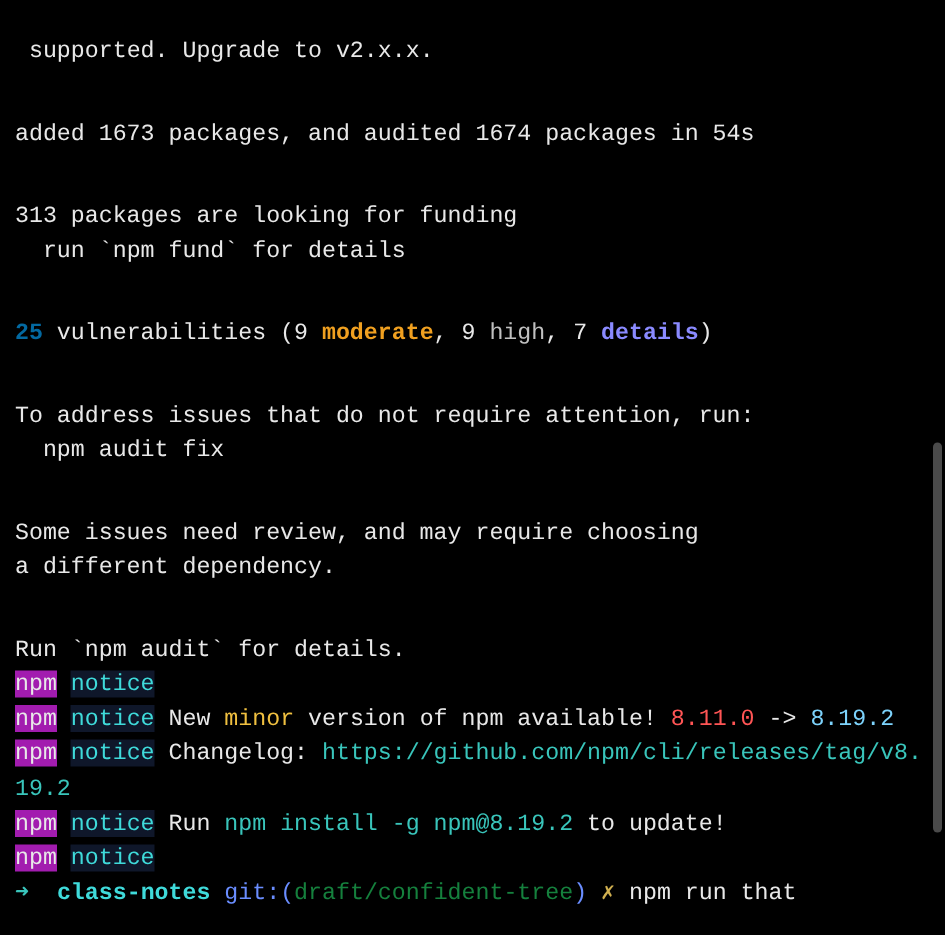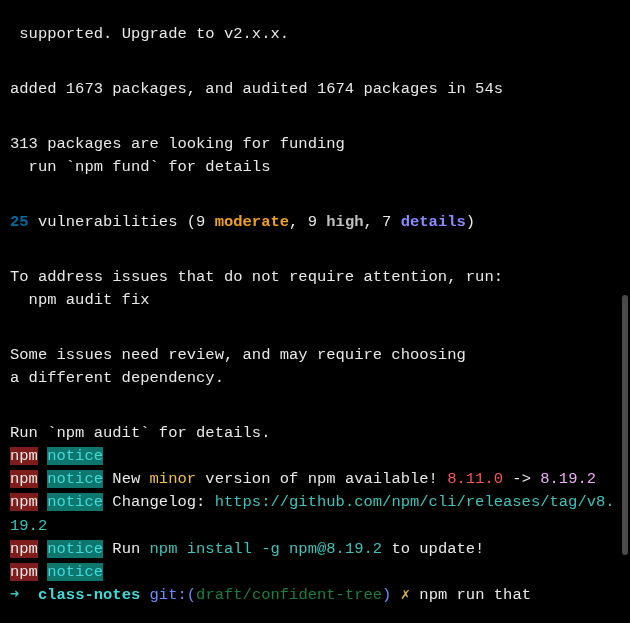--- a/index.html
+++ b/index.html
@@ -24,27 +24,27 @@
     right: 2px;
     top: 295px;
     width: 6px;
     height: 260px;
     background: #4a4a4a;
     border-radius: 3px;
   }
   .txt { color: #e8e8e8; margin-top: 33px; }
   .count25 { color: #0369a1; font-weight: bold; }
   .moderate { color: #f0a020; font-weight: bold; }
-  .high { color: #c0c0c0; font-weight: bold; }
+  .high { color: #c0c0c0; font-weight: normal; }
   .critical { color: #8a8aff; font-weight: bold; }
-  .npm { background: #7f1d1d; color: #e8e8e8; }
-  .notice { background: #0f766e; color: #3fdada; }
+  .npm { background: #a21caf; color: #e8e8e8; }
+  .notice { background: #0f172a; color: #3fdada; }
   .minor { color: #f0c040; }
   .verold { color: #ff5555; }
-  .vernew { color: #f0abfc; }
+  .vernew { color: #7dd3fc; }
   .link { color: #39c5bb; }
   .cmd { color: #39c5bb; }
   .arrow { color: #39c5bb; font-weight: bold; }
   .folder { color: #3fdada; font-weight: bold; }
   .gitlabel { color: #6a8dff; font-weight: normal; }
   .branch { color: #15803d; font-weight: normal; }
   .x { color: #d0b050; }
   .promptcmd { color: #e8e8e8; }
   .pad { display: inline-block; height: 1.5em; }
 </style>

